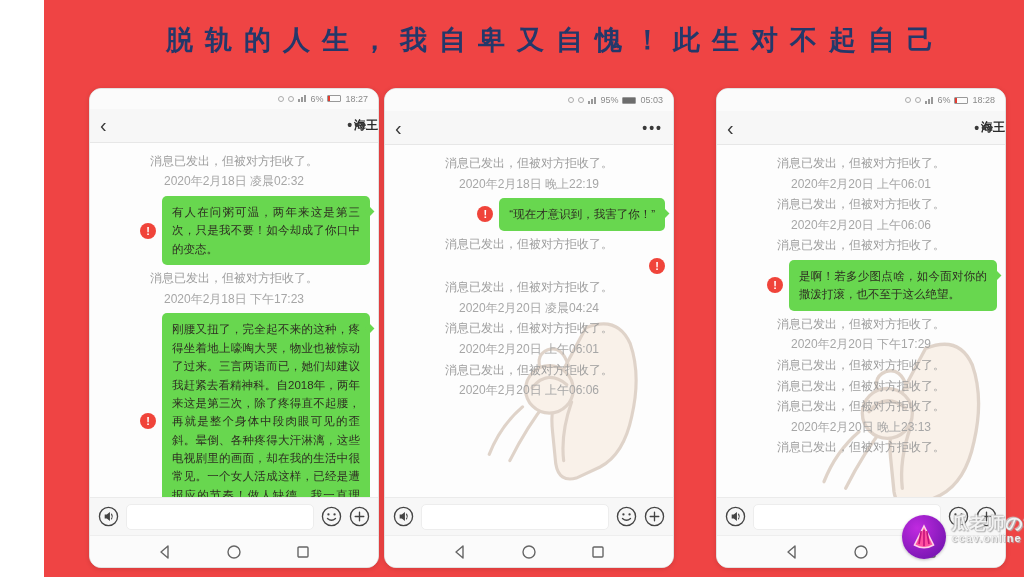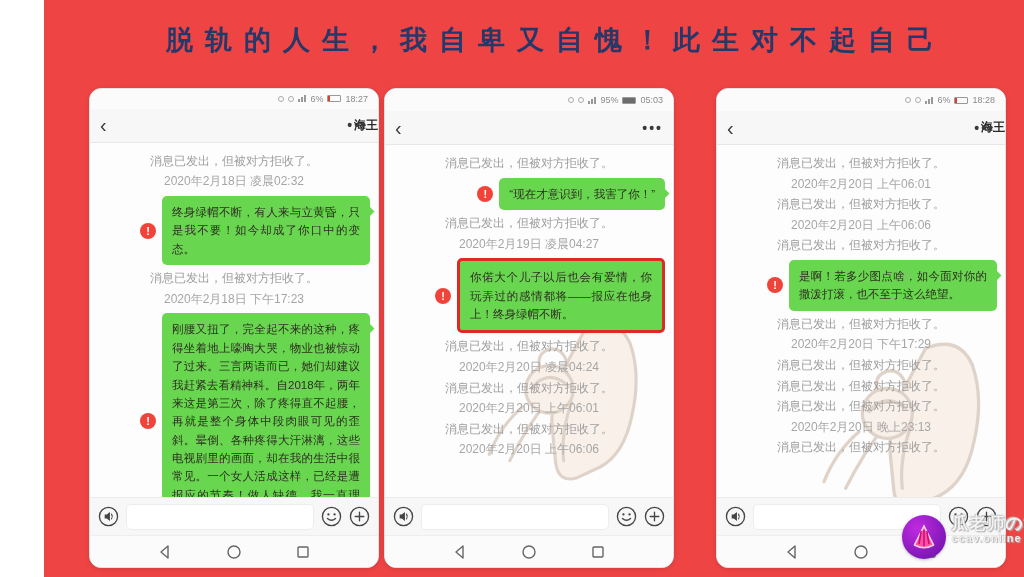--- a/index.html
+++ b/index.html
@@ -92,21 +92,21 @@
       <div class="navbar">
         <span class="nav-back">‹</span>
         <span class="nav-title">海王</span>
         <span class="nav-more">•••</span>
       </div>
       <div class="chat">
         <div class="sys">消息已发出，但被对方拒收了。</div>
         <div class="time">2020年2月18日 凌晨02:32</div>
         <div class="msg-row">
           <span class="err">!</span>
-          <div class="bubble">终身绿帽不断，有人来与立黄昏，只是我不要！如今却成了你口中的变态。</div>
+          <div class="bubble">有人在问粥可温，两年来这是第三次，只是我不要！如今却成了你口中的变态。</div>
         </div>
         <div class="sys">消息已发出，但被对方拒收了。</div>
         <div class="time">2020年2月18日 下午17:23</div>
         <div class="msg-row">
           <span class="err">!</span>
           <div class="bubble">刚腰又扭了，完全起不来的这种，疼得坐着地上嚎啕大哭，物业也被惊动了过来。三言两语而已，她们却建议我赶紧去看精神科。自2018年，两年来这是第三次，除了疼得直不起腰，再就是整个身体中段肉眼可见的歪斜。晕倒、各种疼得大汗淋漓，这些电视剧里的画面，却在我的生活中很常见。一个女人活成这样，已经是遭报应的节奏！做人缺德，我一直理亏。程■，再也不要伤害我了行吗？</div>
         </div>
       </div>
       <div class="inputbar">
         <span class="icon-btn">
@@ -167,29 +167,28 @@
         <svg viewBox="0 0 120 120" width="190" height="190" class="hands" style="right: 8px; top: 170px;">
           <g stroke="#c8b2a0" stroke-width="2" fill="#f7e8da" stroke-linecap="round">
             <path d="M70 8 q20 -8 28 10 q7 20 1 46 q-5 24 -20 32 l-15 7 q-11 3 -13 -9 l-2 -20 q-2 -18 5 -36 z"></path>
             <path d="M44 40 q-8 -14 2 -18 q9 -3 13 10" fill="none"></path>
             <path d="M30 58 q-14 12 -21 30 M46 54 q-13 16 -24 38 M61 55 q-7 20 -5 37" fill="none"></path>
             <circle cx="47" cy="47" r="15"></circle>
             <path d="M36 46 q10 -12 22 -2" fill="none"></path>
           </g>
         </svg>
         <div class="sys">消息已发出，但被对方拒收了。</div>
+        <div class="time">2020年2月18日 晚上22:19</div>
         <div class="msg-row">
           <span class="err">!</span>
           <div class="bubble">“现在才意识到，我害了你！”</div>
         </div>
         <div class="sys">消息已发出，但被对方拒收了。</div>
-        <div class="time">2020年2月19日 凌晨04:27</div>
-        <div class="msg-row">
-          <span class="err">!</span>
-          <div class="bubble hl">你偌大个儿子以后也会有爱情，你玩弄过的感情都将——报应在他身上！终身绿帽不断。</div>
+        <div class="msg-row">
+          <span class="err">!</span>
         </div>
         <div class="sys">消息已发出，但被对方拒收了。</div>
         <div class="time">2020年2月20日 凌晨04:24</div>
         <div class="sys">消息已发出，但被对方拒收了。</div>
         <div class="time">2020年2月20日 上午06:01</div>
         <div class="sys">消息已发出，但被对方拒收了。</div>
         <div class="time">2020年2月20日 上午06:06</div>
       </div>
       <div class="inputbar">
         <span class="icon-btn">

